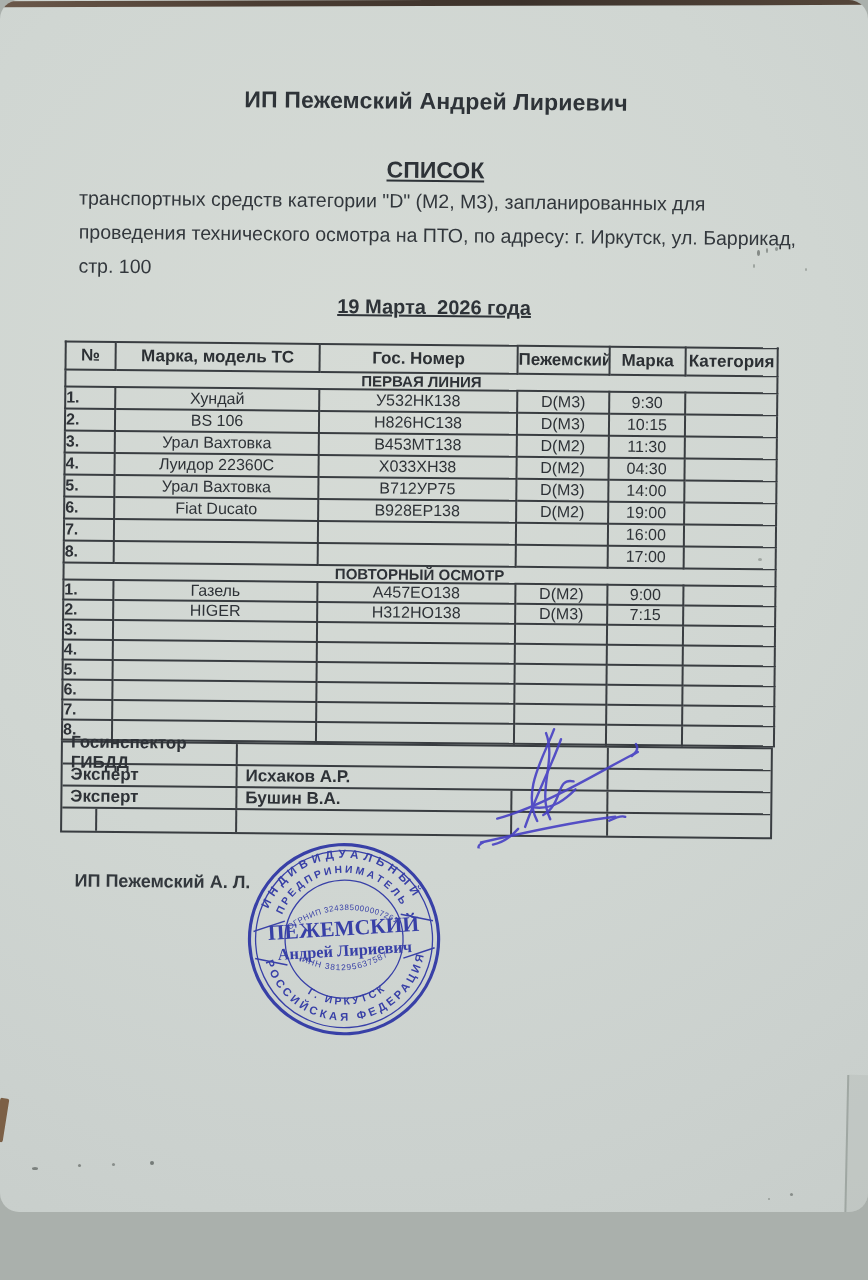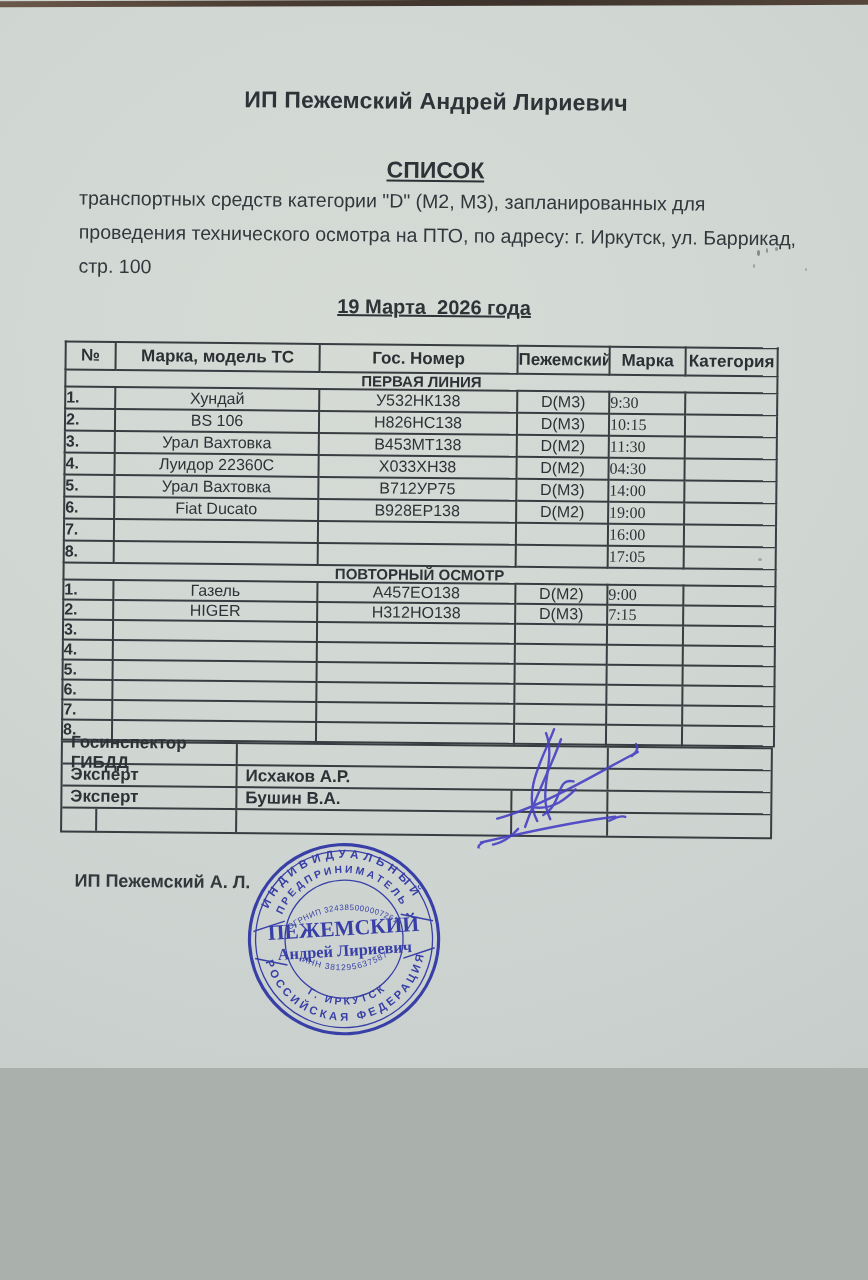--- a/index.html
+++ b/index.html
@@ -1,21 +1,22 @@
 <!DOCTYPE html>
 <html><head>
 <meta charset="utf-8">
 <style>
   html,body{margin:0;padding:0;background:#aab0ac;}
   #canvas{
-    position:relative;width:868px;height:1068px;overflow:hidden;
+    position:relative;width:868px;height:1212px;overflow:hidden;
     background:
       radial-gradient(ellipse 120% 90% at 42% 32%, #d6dbd6 0%, #d0d6d2 45%, #cbd1ce 72%, #c5cbc8 100%);
     font-family:"Liberation Sans", sans-serif;
     color:#2c3036;
+    border-radius:19px;
   }
   
   .photo-top-strip{position:absolute;left:0;top:0;width:868px;height:6px;
     background:linear-gradient(90deg,#6b584a 0%,#4a3c32 30%,#3c322b 60%,#55463a 100%);
     transform:rotate(-0.15deg);}
   .paper-right-edge{position:absolute;left:845px;top:1075px;width:2px;height:215px;
     background:rgba(125,135,130,.55);transform:rotate(1.2deg);}
   .beyond-edge{position:absolute;left:847px;top:1075px;width:25px;height:210px;
     background:rgba(185,192,188,.5);transform:rotate(1.2deg);}
   .left-sliver{position:absolute;left:-3px;top:1098px;width:9px;height:44px;background:#7c6046;
@@ -37,21 +38,21 @@
   .table-wrap{position:absolute;left:65px;top:344px;width:712px;}
   table.main{border-collapse:collapse;table-layout:fixed;width:712px;
     border:2px solid #393d41;border-bottom:none;}
   table.main th, table.main td{border:2px solid #393d41;padding:0;overflow:hidden;}
   table.main th{height:26px;font-size:17px;font-weight:bold;text-align:center;color:#2c3034;}
   tr.section td{height:15px;font-size:15px;font-weight:bold;text-align:center;line-height:15px;}
   tr.s1 td{height:20px;} tr.s2 td{height:18px;}
   td{font-size:16px;line-height:1;color:#2e3237;}
   td.c0{text-align:left;padding-left:9px;font-weight:bold;font-size:16px;}
   td.c1,td.c2,td.c3{text-align:center;}
-  td.c4{text-align:left;padding-right:5px;font-family:Liberation Serif, serif;}
+  td.c4{text-align:center;padding-right:5px;}
 
   .footer-grid{width:712px;border:2px solid #393d41;box-sizing:border-box;}
   .frow{display:flex;border-top:2px solid #393d41;align-items:stretch;}
   .frow:first-child{border-top:none;}
   .fcell{border-right:2px solid #393d41;box-sizing:border-box;display:flex;align-items:center;
     padding-left:8px;font-size:17px;font-weight:bold;color:#2e3237;height:20px;}
   .frow.last .fcell{height:22px;}
   .fcell.rest{flex:1;border-right:none;}
 
   .signer-name{position:absolute;left:80px;top:874px;font-size:18px;font-weight:bold;color:#33383d;}
@@ -173,21 +174,21 @@
               <td class="c2"></td>
               <td class="c3"></td>
               <td class="c4">16:00</td>
               <td class="c5"></td>
             </tr>
             <tr class="s1">
               <td class="c0">8.</td>
               <td class="c1"></td>
               <td class="c2"></td>
               <td class="c3"></td>
-              <td class="c4">17:05</td>
+              <td class="c4">17:00</td>
               <td class="c5"></td>
             </tr>
             <tr class="section">
               <td colspan="6">ПОВТОРНЫЙ ОСМОТР</td>
             </tr>
             <tr class="s2">
               <td class="c0">1.</td>
               <td class="c1">Газель</td>
               <td class="c2">А457ЕО138</td>
               <td class="c3">D(М2)</td>

